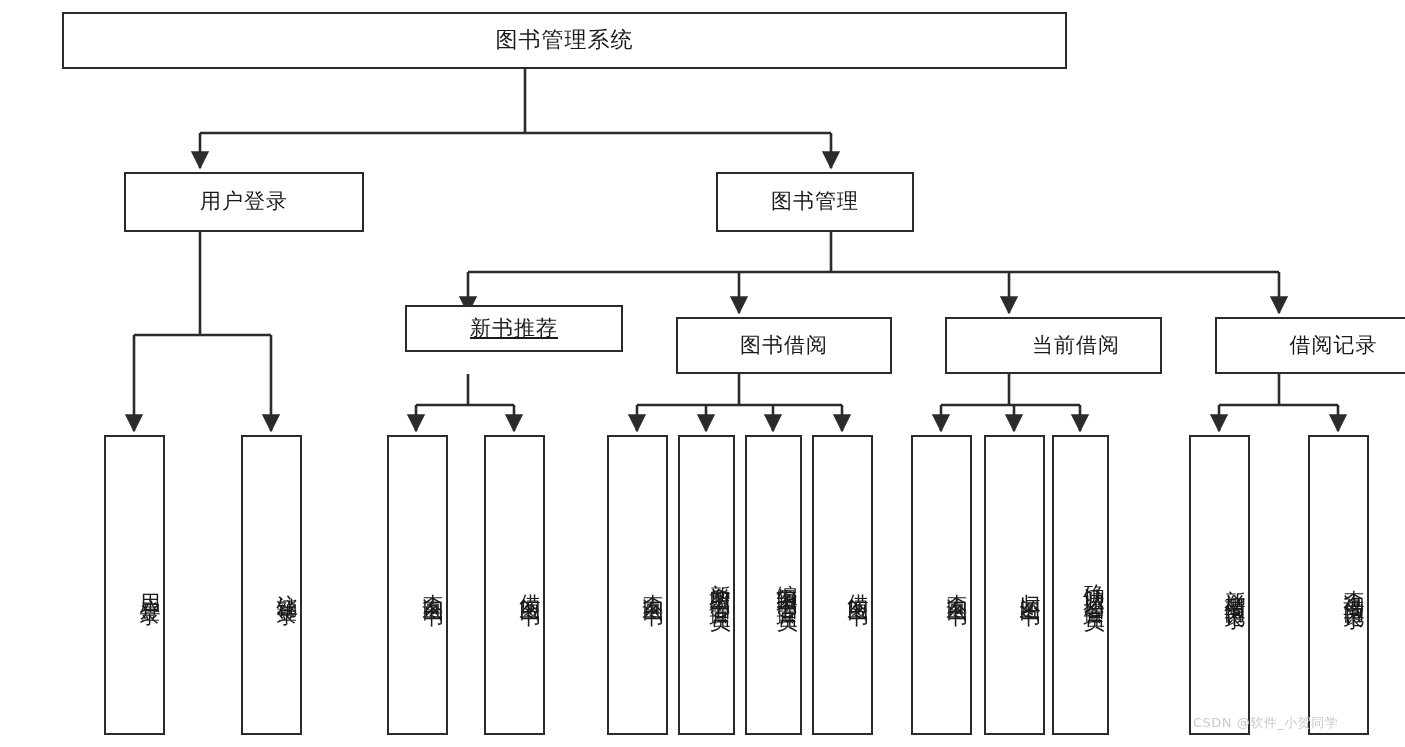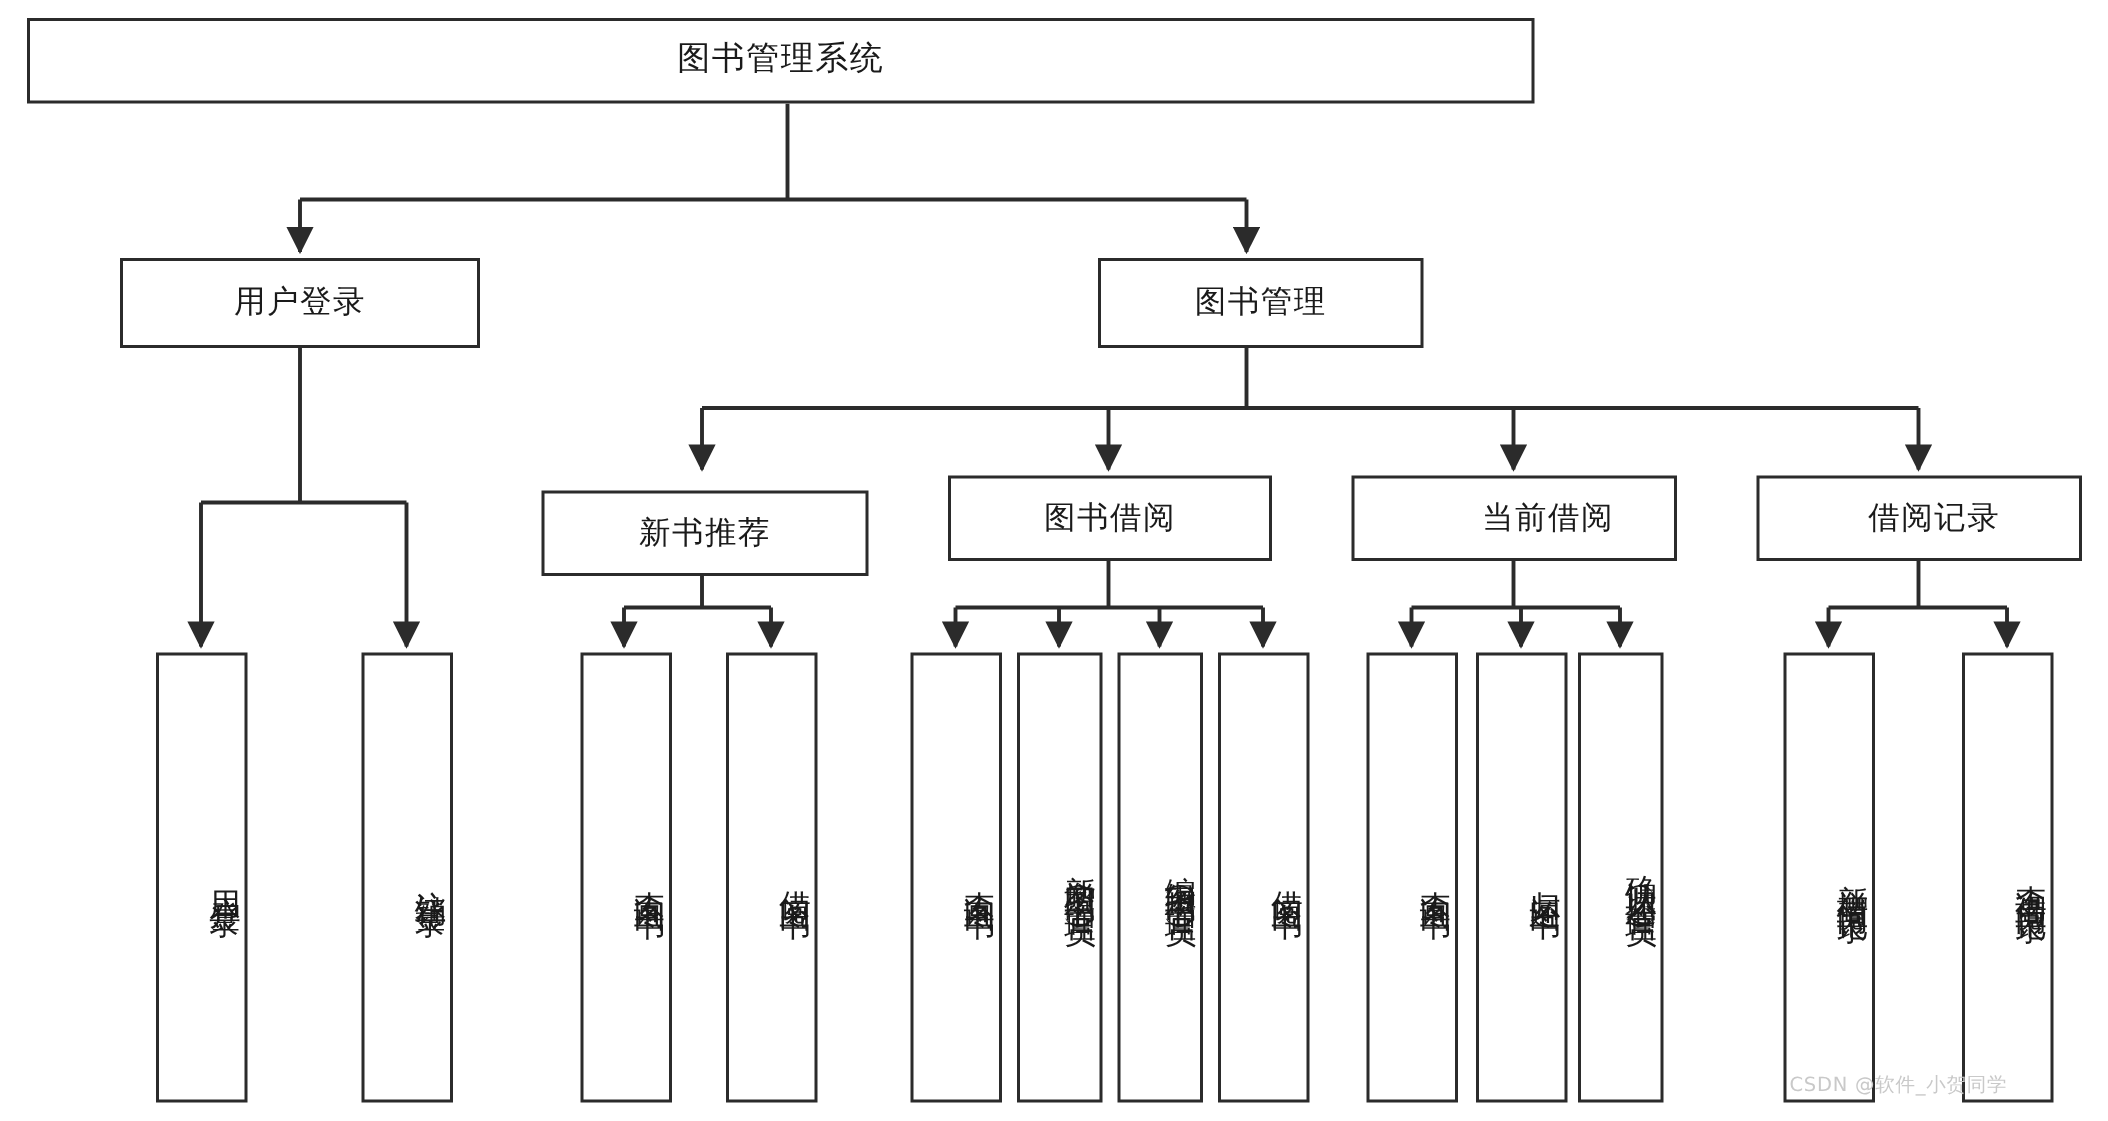--- a/index.html
+++ b/index.html
@@ -33,20 +33,21 @@
     background: #ffffff;
     display: flex;
     align-items: center;
     justify-content: center;
     color: #1a1a1a;
   }
   .node.horiz {
     font-size: 21px;
     letter-spacing: 1px;
     line-height: 1.2;
+    margin-left: 44px;
   }
   .node.vert {
     writing-mode: vertical-rl;
     text-orientation: upright;
     font-size: 21px;
     letter-spacing: 4px;
     line-height: 1.25;
     padding-top: 6px;
     padding-bottom: 6px;
     align-items: flex-start;
@@ -123,23 +124,23 @@
       <path d="M 1279 374 L 1279 405"></path>
       <path d="M 1219 405 L 1338 405"></path>
       <path d="M 1219 405 L 1219 431" marker-end="url(#arrow)"></path>
       <path d="M 1338 405 L 1338 431" marker-end="url(#arrow)"></path>
     </g>
   </svg>
 
   <div class="node horiz root" style="left: 18px; top: 12px; width: 1005px; height: 57px;">图书管理系统</div>
 
   <div class="node horiz" style="left: 80px; top: 172px; width: 240px; height: 60px;">用户登录</div>
-  <div class="node horiz" style="left: 732px; top: 172px; width: 217px; height: 60px;">图书管理</div>
+  <div class="node horiz" style="left: 672px; top: 172px; width: 198px; height: 60px;">图书管理</div>
 
-  <div class="node horiz" style="left: 361px; top: 327px; width: 218px; height: 57px;">新书推荐</div>
+  <div class="node horiz" style="left: 361px; top: 305px; width: 218px; height: 47px; text-decoration: underline;">新书推荐</div>
   <div class="node horiz" style="left: 632px; top: 317px; width: 216px; height: 57px; text-align: right;">图书借阅</div>
   <div class="node horiz" style="left: 901px; top: 317px; width: 217px; height: 57px; padding-left: 45px;">当前借阅</div>
   <div class="node horiz" style="left: 1171px; top: 317px; width: 217px; height: 57px; padding-left: 20px;">借阅记录</div>
 
   <div class="node vert" style="left: 104px; top: 435px; width: 61px; height: 300px;">
     <span class="vtext">用户登录</span>
   </div>
   <div class="node vert" style="left: 241px; top: 435px; width: 61px; height: 300px;">
     <span class="vtext">注销登录</span>
   </div>

